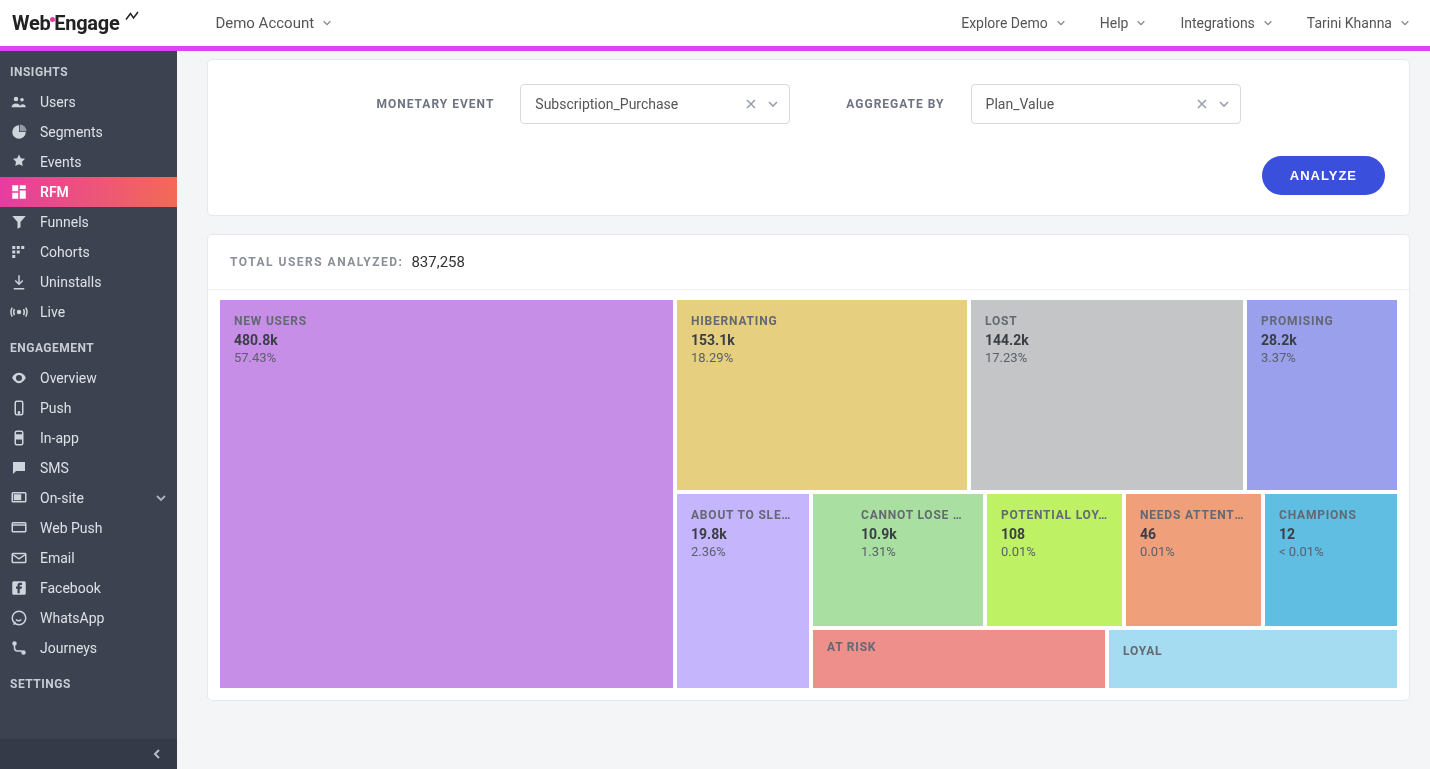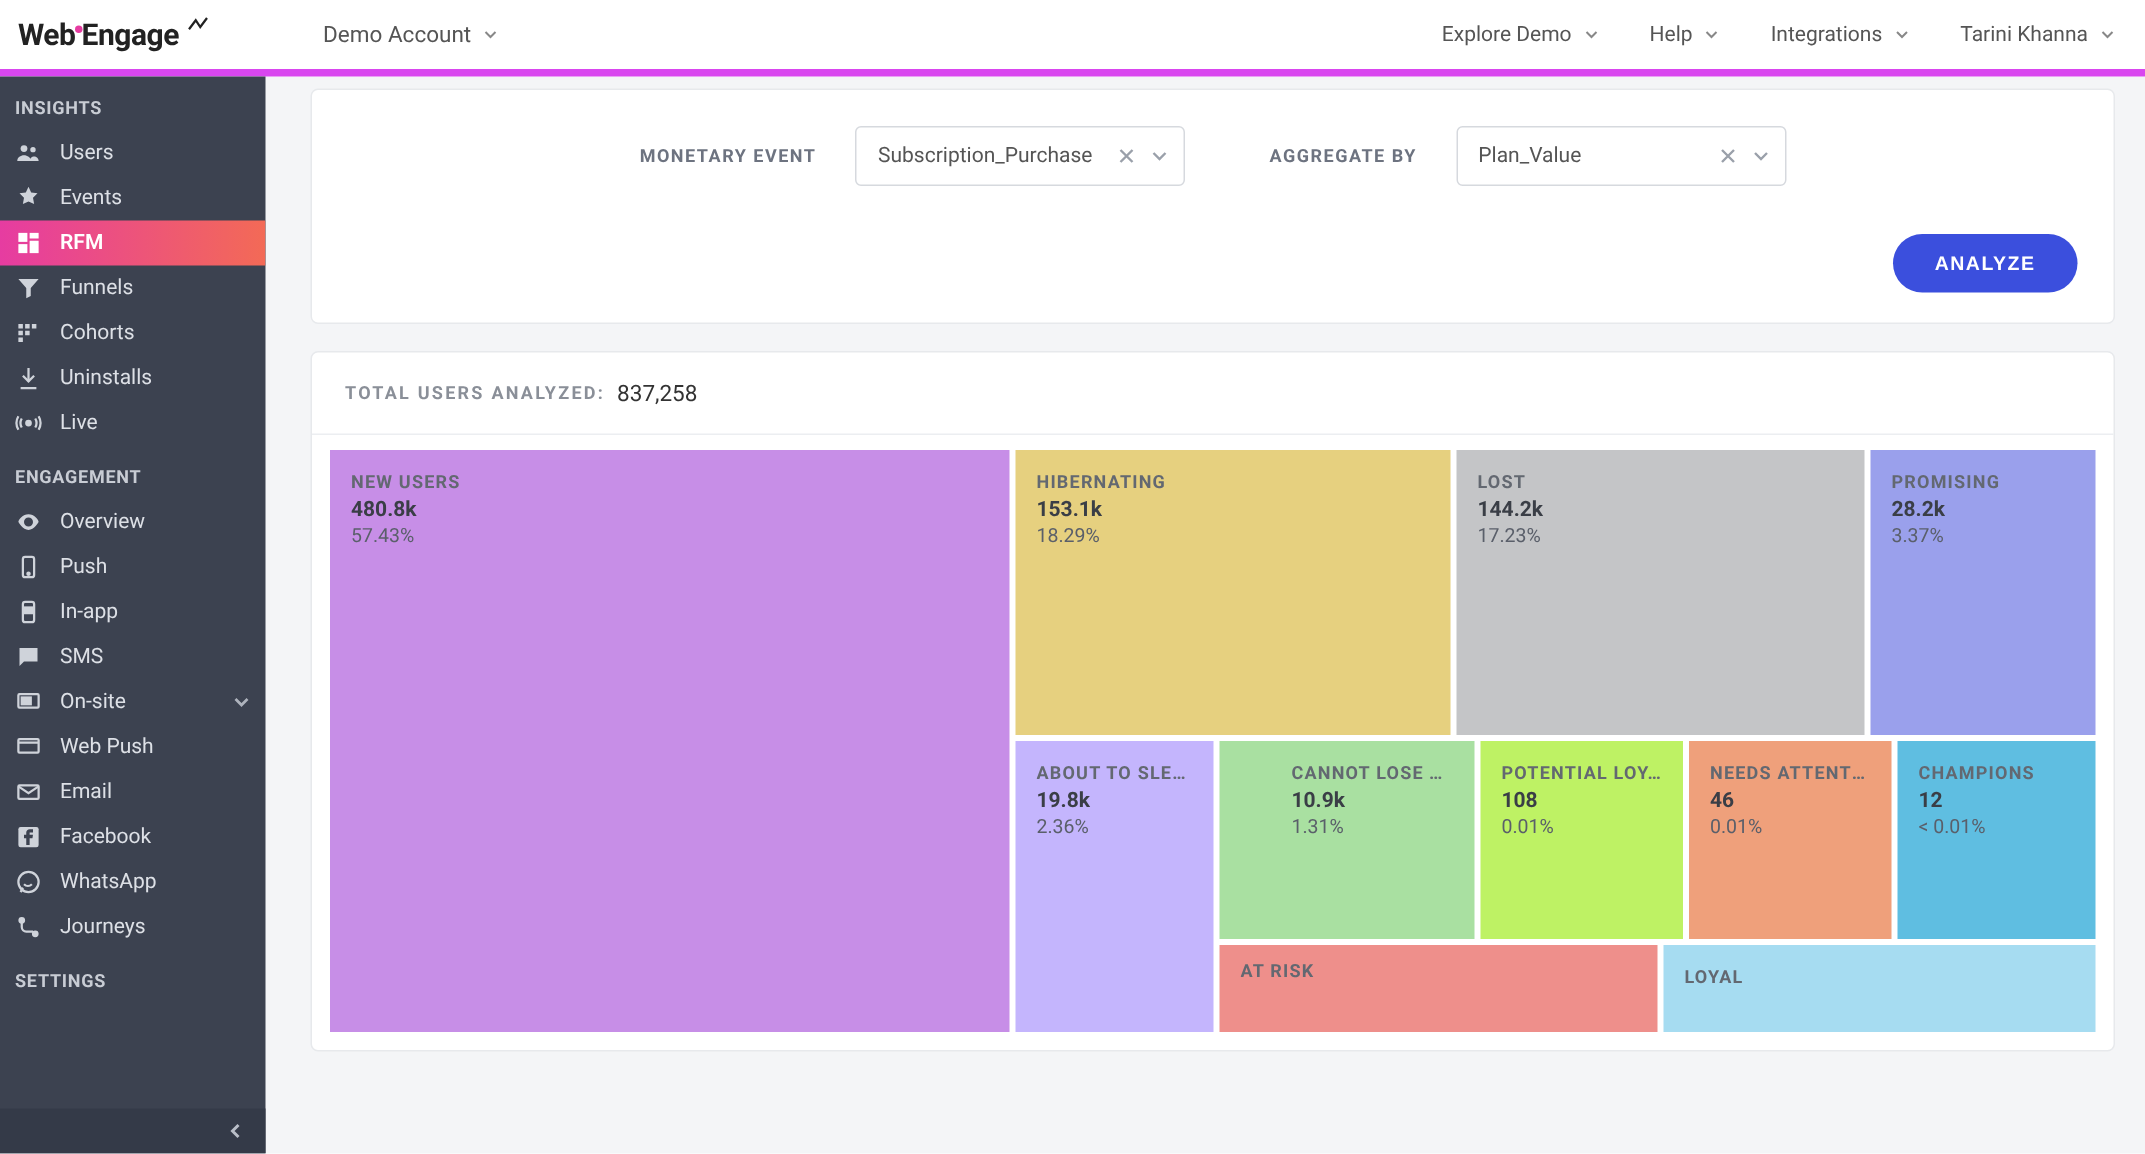--- a/index.html
+++ b/index.html
@@ -37,21 +37,21 @@
   .sidebar-footer svg { width: 12px; height: 12px; color:#b9bec8; }
 
   
   .main { flex: 1; overflow: auto; padding: 8px 20px 20px 30px; }
 
   .card { background: #fff; border: 1px solid #e7e9ec; border-radius: 5px; }
 
   .filter-card { padding: 24px 24px 20px 24px; }
   .filter-row { display: flex; align-items: center; gap: 26px; justify-content: center; }
   .filter-label { font-size: 12px; font-weight: 700; letter-spacing: 1px; color: #6d7380; }
-  .dropdown { width: 220px; height: 40px; border: 1px solid #d6d9de; border-radius: 4px; display: flex; align-items: center; padding: 0 10px 0 14px; gap: 10px; background: #fff; cursor: pointer; }
+  .dropdown { width: 270px; height: 40px; border: 1px solid #d6d9de; border-radius: 4px; display: flex; align-items: center; padding: 0 10px 0 14px; gap: 10px; background: #fff; cursor: pointer; }
   .dropdown .value { flex: 1; font-size: 14px; color: #555; white-space: nowrap; overflow:hidden; text-overflow: ellipsis; }
   .dropdown .x, .dropdown .caret { color: #9aa0aa; display: inline-flex; }
   .dropdown .x svg, .dropdown .caret svg { width: 12px; height: 12px; display:block; }
 
   .filter-actions { display: flex; justify-content: flex-end; margin-top: 32px; }
   .btn-primary { background: #3b4fdd; color: #fff; border: none; font-weight: 700; letter-spacing: 1px; font-size: 13px; padding: 12px 28px; border-radius: 22px; cursor: pointer; }
 
   .analysis-card { margin-top: 18px; }
   .analysis-header { display: flex; align-items: center; padding: 18px 22px; border-bottom: 1px solid #eceef1; }
   .an-label { font-size: 12px; font-weight: 700; letter-spacing: 1.5px; color: #8a8f98; margin-right: 8px; }
@@ -145,20 +145,29 @@
       <div class="side-item">
         <span class="icon">
             <svg viewBox="0 0 24 24" fill="currentColor">
               <circle cx="8" cy="8" r="3"></circle>
               <circle cx="16" cy="9" r="2.4"></circle>
               <path d="M2 19c0-3 3-5 6-5s6 2 6 5z"></path>
               <path d="M13 19c0-2.4 2-4 4-4s4 1.6 4 4z"></path>
             </svg>
           </span>
         <span class="label">Users</span>
+      </div>
+      <div class="side-item">
+        <span class="icon">
+            <svg viewBox="0 0 24 24" fill="currentColor">
+              <path d="M12 3a9 9 0 1 0 9 9h-9z"></path>
+              <path d="M13 2v9h9A9 9 0 0 0 13 2z" opacity="0.6"></path>
+            </svg>
+          </span>
+        <span class="label">Segments</span>
       </div>
       <div class="side-item">
         <span class="icon">
             <svg viewBox="0 0 24 24" fill="currentColor">
               <path d="M12 2l2.4 5 5.6.8-4 4 1 5.5L12 15l-5 2.3 1-5.5-4-4L9.6 7z"></path>
             </svg>
           </span>
         <span class="label">Events</span>
       </div>
       <div class="side-item active">

